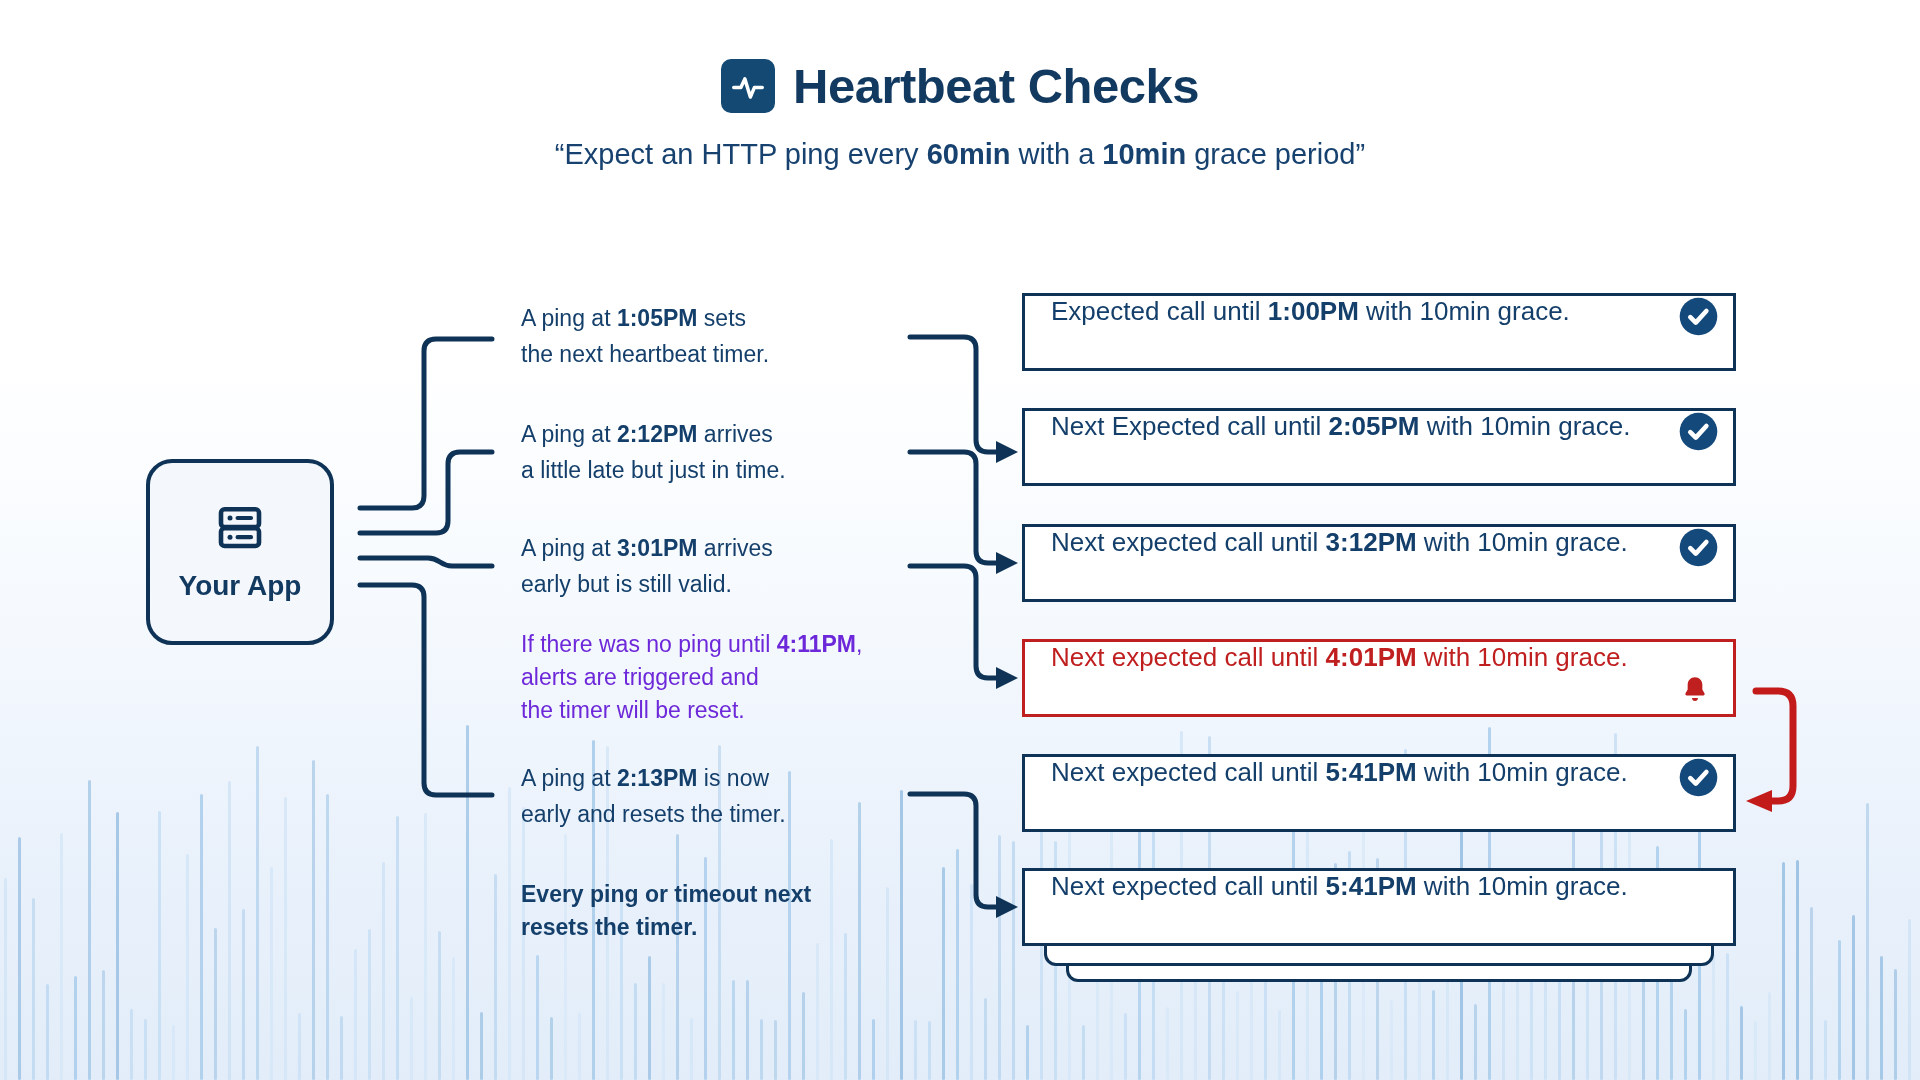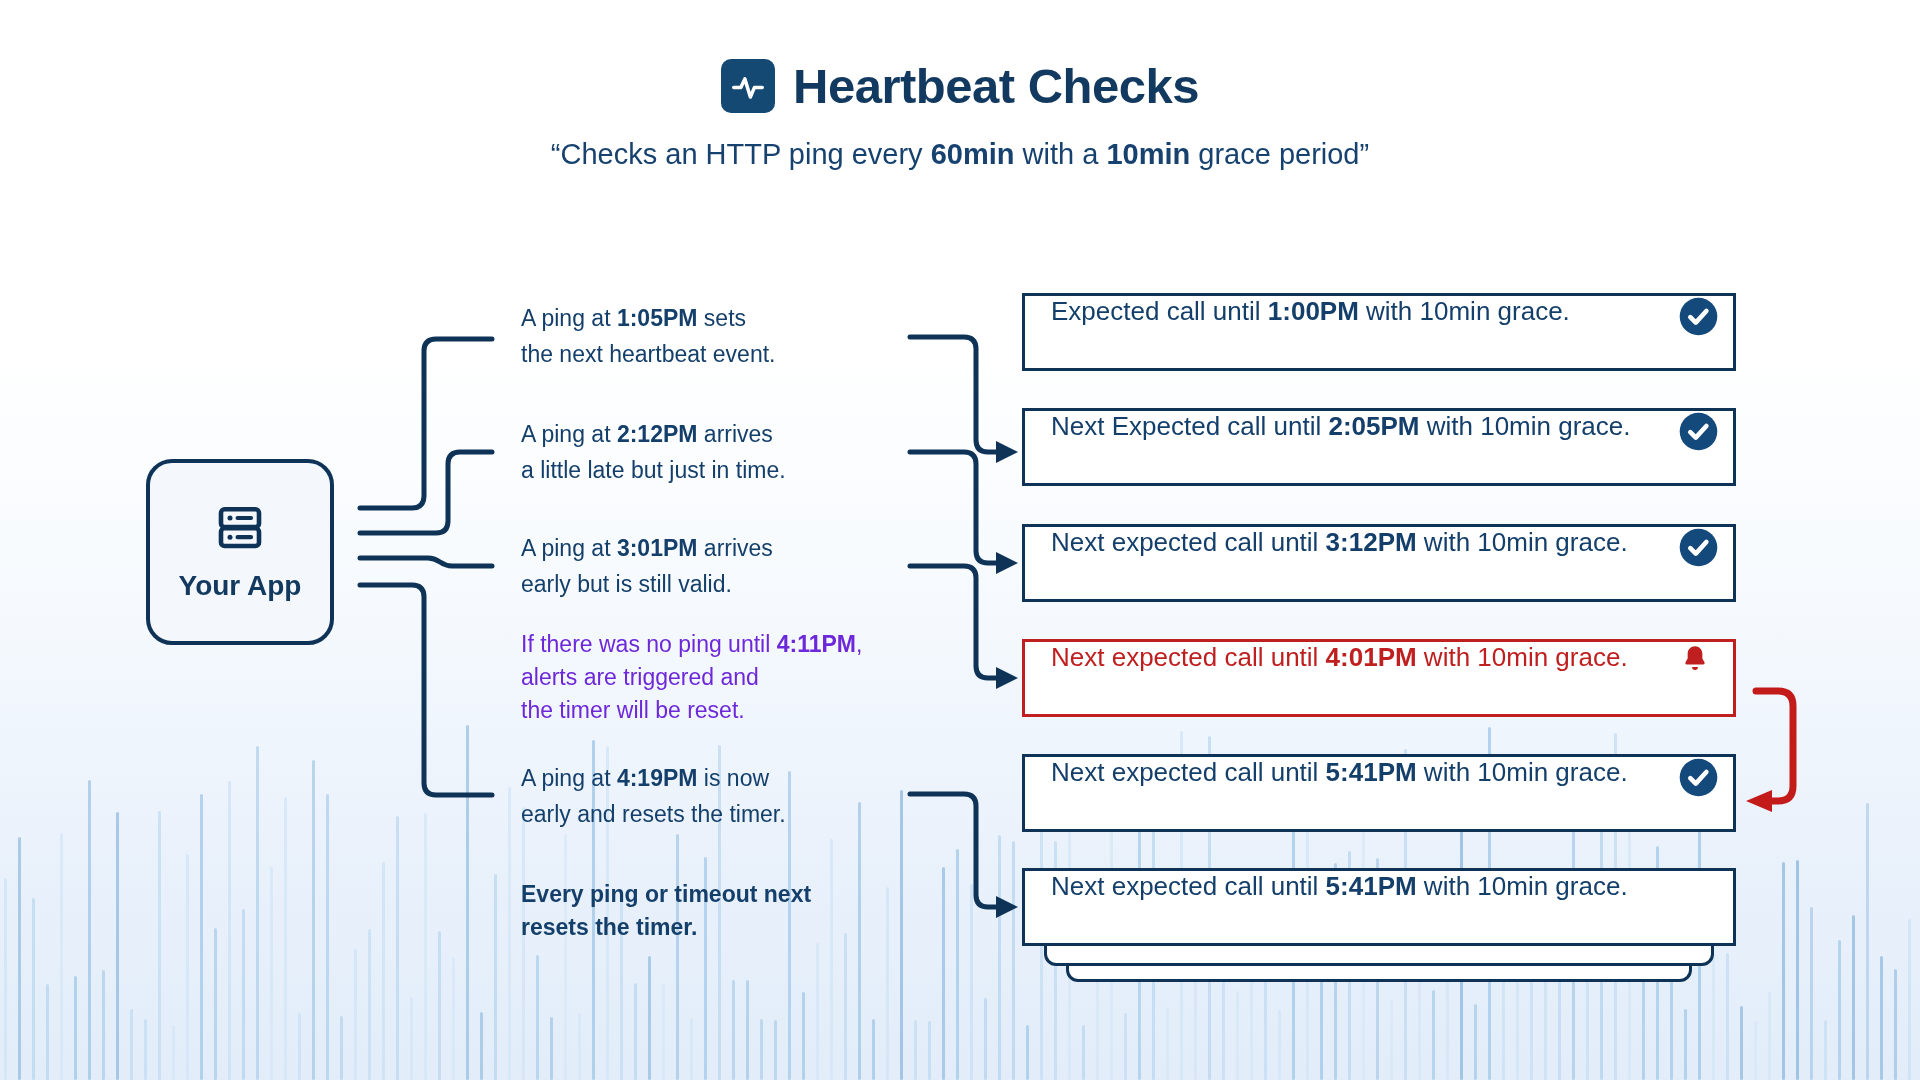--- a/index.html
+++ b/index.html
@@ -29,21 +29,21 @@
   .note{position:absolute;left:521px;width:400px;font-size:23px;line-height:36px;color:#143F6B;z-index:3;}
   .note b{font-weight:700;}
   .note.red{color:#6d28d9;line-height:33px;}
   .note.caption{font-weight:700;line-height:33px;}
   
   .status-box{position:absolute;left:1022px;width:714px;height:78px;box-sizing:border-box;
     background:#ffffff;border:3px solid #0E3356;border-radius:0;z-index:3;
     display:flex;align-items:flex-start;}
   .sb-text{margin:0 0 0 26px;font-size:26px;color:#143F6B;white-space:nowrap;}
   .sb-text b{font-weight:700;}
-  .status-box.alert{border-color:#C01F1F;}
+  .status-box.alert{border-color:#C01F1F;flex-direction:column;}
   .status-box.alert .sb-text{color:#C01F1F;}
   .badge{margin-left:auto;margin-right:14px;display:flex;align-items:center;}
   .bell{margin-left:auto;margin-right:22px;display:flex;align-items:center;}
   
   .stack-layer{position:absolute;box-sizing:border-box;background:#ffffff;border:3px solid #0E3356;border-radius:12px;}
   .stack-1{left:1044px;top:890px;width:670px;height:76px;z-index:2;}
   .stack-2{left:1066px;top:903px;width:626px;height:79px;z-index:1;}
 </style>
 </head>
 <body>
@@ -213,54 +213,54 @@
 
   <header class="titlebar">
     <span class="title-icon">
       <svg width="38" height="38" viewBox="0 0 24 24" fill="none">
         <path d="M3 13 H7.5 L10 7.5 L13.5 19 L16 13 H21" stroke="#ffffff" stroke-width="2.2" stroke-linecap="round" stroke-linejoin="round"></path>
       </svg>
     </span>
     <h1 class="page-title">Heartbeat Checks</h1>
   </header>
 
-  <p class="subtitle"><span>“Checks an HTTP ping every </span><b>60min</b><span> with a </span><b>10min</b><span> grace period”</span></p>
+  <p class="subtitle"><span>“Expect an HTTP ping every </span><b>60min</b><span> with a </span><b>10min</b><span> grace period”</span></p>
 
   <div class="app-box">
     <span>
       <svg width="56" height="52" viewBox="0 0 28 26" fill="none">
         <rect x="4.5" y="3.6" width="19" height="8.9" rx="1.8" stroke="#0E3356" stroke-width="2.3"></rect>
         <rect x="4.5" y="13.1" width="19" height="8.9" rx="1.8" stroke="#0E3356" stroke-width="2.3"></rect>
         <circle cx="9" cy="8" r="1.25" fill="#0E3356"></circle>
         <circle cx="9" cy="17.6" r="1.25" fill="#0E3356"></circle>
         <path d="M12.8 8 H19.5 M12.8 17.6 H19.5" stroke="#0E3356" stroke-width="2.1" stroke-linecap="round"></path>
       </svg>
     </span>
     <div class="app-label">Your App</div>
   </div>
 
   <div class="note" style="top:300px">
     <div><span>A ping at </span><b>1:05PM</b><span> sets</span></div>
-    <div>the next heartbeat event.</div>
+    <div>the next heartbeat timer.</div>
   </div>
   <div class="note" style="top:416px">
     <div><span>A ping at </span><b>2:12PM</b><span> arrives</span></div>
     <div>a little late but just in time.</div>
   </div>
   <div class="note" style="top:530px">
     <div><span>A ping at </span><b>3:01PM</b><span> arrives</span></div>
     <div>early but is still valid.</div>
   </div>
   <div class="note red" style="top:628px">
     <div><span>If there was no ping until </span><b>4:11PM</b><span>,</span></div>
     <div>alerts are triggered and</div>
     <div>the timer will be reset.</div>
   </div>
   <div class="note" style="top:760px">
-    <div><span>A ping at </span><b>4:19PM</b><span> is now</span></div>
+    <div><span>A ping at </span><b>2:13PM</b><span> is now</span></div>
     <div>early and resets the timer.</div>
   </div>
   <div class="note caption" style="top:878px">
     <div>Every ping or timeout next</div>
     <div>resets the timer.</div>
   </div>
 
   <div class="status-box" style="top:293px">
     <p class="sb-text"><span>Expected call until </span><b>1:00PM</b><span> with 10min grace.</span></p>
     <span class="badge">

